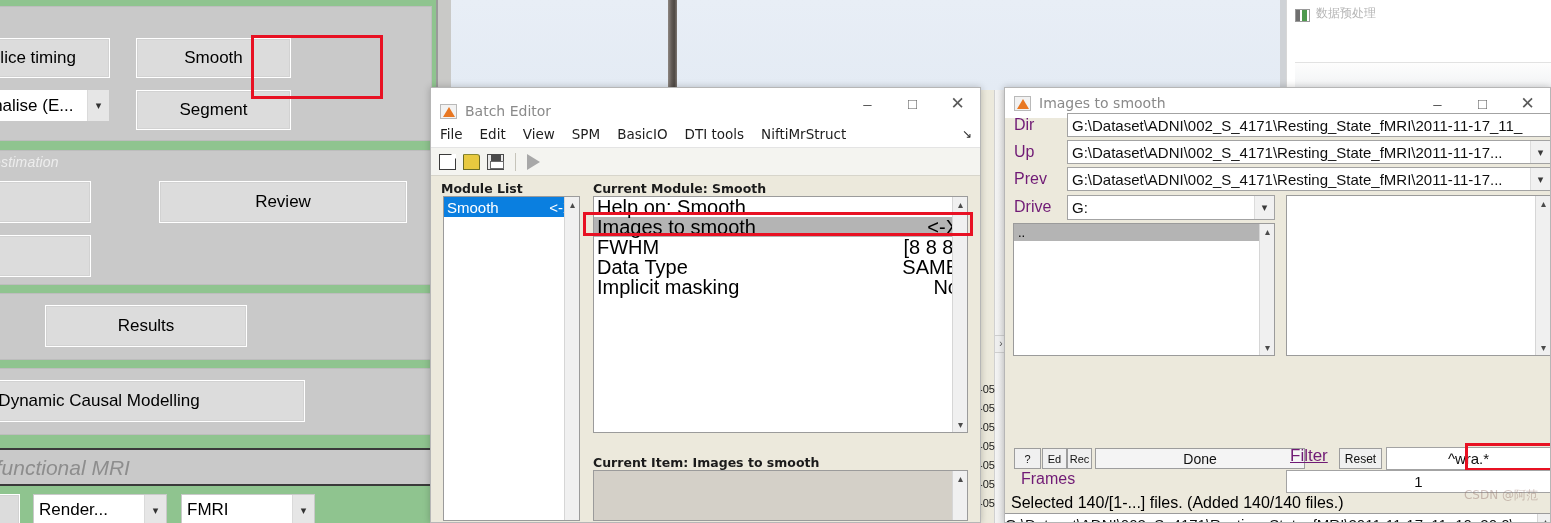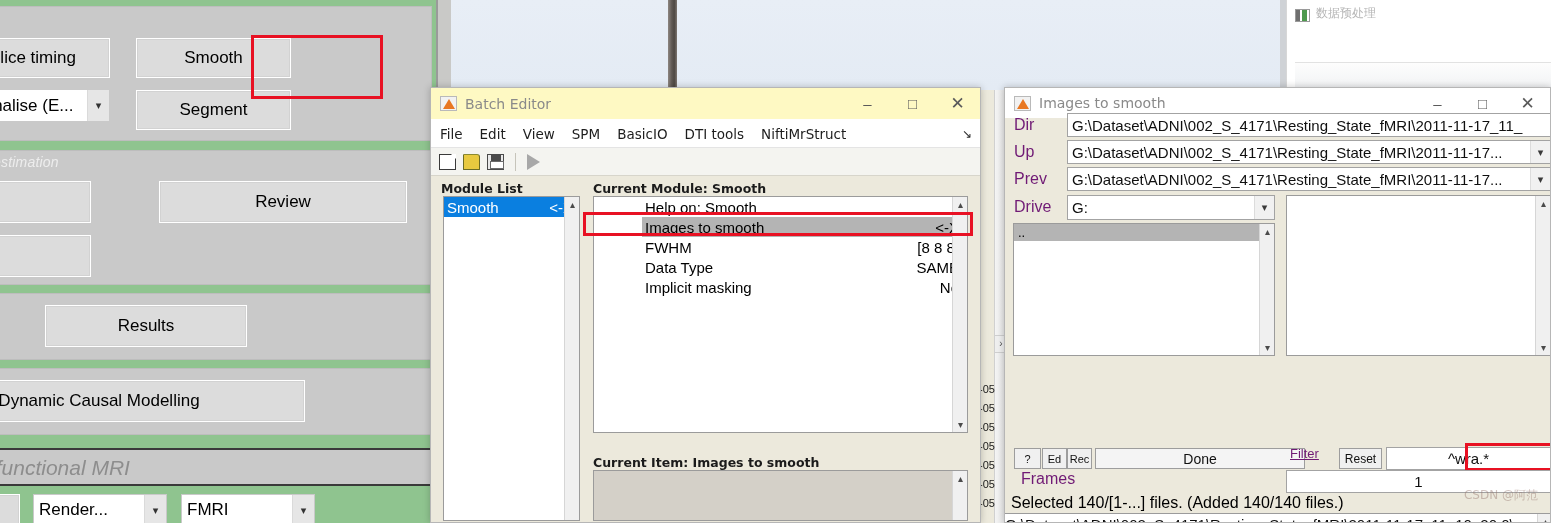--- a/index.html
+++ b/index.html
@@ -147,22 +147,22 @@
 
   
   #batch-win {
     position: absolute; left: 430px; top: 87px; width: 551px; height: 436px;
     background: #ece9dc;
     border: 1px solid #b6b6b6;
     box-shadow: 0 0 7px rgba(0,0,0,.22);
     overflow: hidden;
   }
   #batch-win .titlebar {
-    height: 32px; background: #fef9c3;
-    display: flex; align-items: center;
+    height: 32px; background: #ffffff;
+    display: flex; align-items: flex-end;
     border-bottom: 1px solid #ffffff;
   }
   .winicon {
     width: 17px; height: 15px; margin: 0 8px 0 9px;
     background: #f2f2f2; border: 1px solid #b9b9b9;
     position: relative; flex: none;
   }
   .winicon:after {
     content: ""; position: absolute; left: 2px; bottom: 1px;
     width: 0; height: 0;
@@ -217,22 +217,22 @@
   .vscroll .arrow-up { top: 0; }
   .vscroll .arrow-dn { bottom: 0; }
   .module-row {
     background: #0a7fe0; color: #ffffff; font-size: 15px;
     display: flex; justify-content: space-between; align-items: center;
     padding: 0 6px 0 3px; height: 20px;
     font-family: "Liberation Sans", sans-serif; white-space: nowrap; cursor: default;
   }
   .item-row {
     display: flex; justify-content: space-between; align-items: center;
-    height: 20px; padding: 0 8px 0 3px; font-size: 15px; color: #000;
-    font-family: "Liberation Sans", sans-serif; white-space: nowrap; cursor: default; margin-left: 48px;
+    height: 20px; padding: 0 8px 0 3px; font-size: 20px; color: #000;
+    font-family: "Liberation Sans", sans-serif; white-space: nowrap; cursor: default;
   }
   .item-row.sel { background: #b4b4b4; }
   .flatbox { background: #d4d0c8; border: 1px solid #9b9b9b; position: relative; overflow: hidden; }
 
   
   #files-win {
     position: absolute; left: 1004px; top: 87px; width: 547px; height: 436px;
     background: #ece9dc;
     border: 1px solid #b6b6b6;
     box-shadow: 0 0 7px rgba(0,0,0,.22);
@@ -516,21 +516,21 @@
     <div class="smallbtn" style="position:absolute; left:37px; top:360px; width:25px; height:21px;">
       <span>Ed</span>
     </div>
     <div class="smallbtn" style="position:absolute; left:62px; top:360px; width:25px; height:21px; overflow:hidden;">
       <span>Rec</span>
     </div>
     <div class="widebtn" style="position:absolute; left:90px; top:360px; width:210px; height:21px;">
       <span>Done</span>
     </div>
 
-    <div class="fld-label" style="position:absolute; left:285px; top:358px; font-size:13px;text-decoration:underline;">Filter</div>
+    <div class="fld-label" style="position:absolute; left:285px; top:358px; font-size:17px;text-decoration:underline;">Filter</div>
     <div class="smallbtn" style="position:absolute; left:334px; top:360px; width:43px; height:21px; font-size:12px;">
       <span>Reset</span>
     </div>
     <div class="txtfield" style="position:absolute; left:381px; top:359px; width:165px; height:23px; justify-content:center;">
       <span style="font-size:15px;">^wra.*</span>
     </div>
     <div class="redbox" style="left:460px; top:355px; width:125px; height:28px;"></div>
 
     <div class="fld-label" style="position:absolute; left:16px; top:382px;">Frames</div>
     <div class="txtfield" style="position:absolute; left:281px; top:382px; width:265px; height:23px; justify-content:center;">

